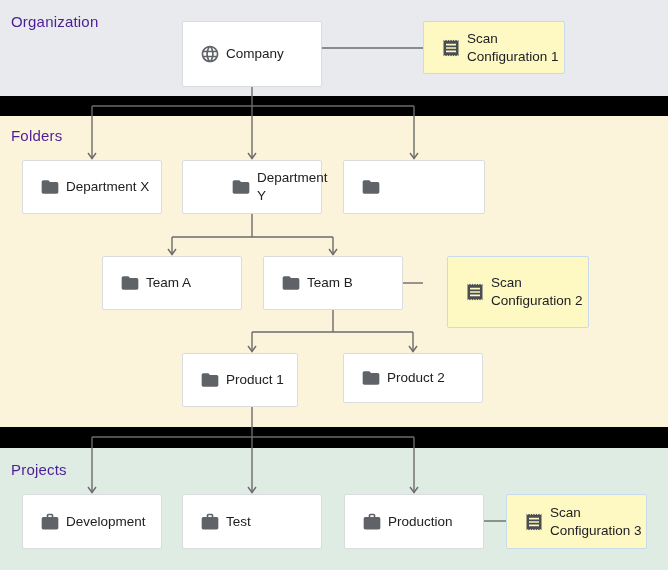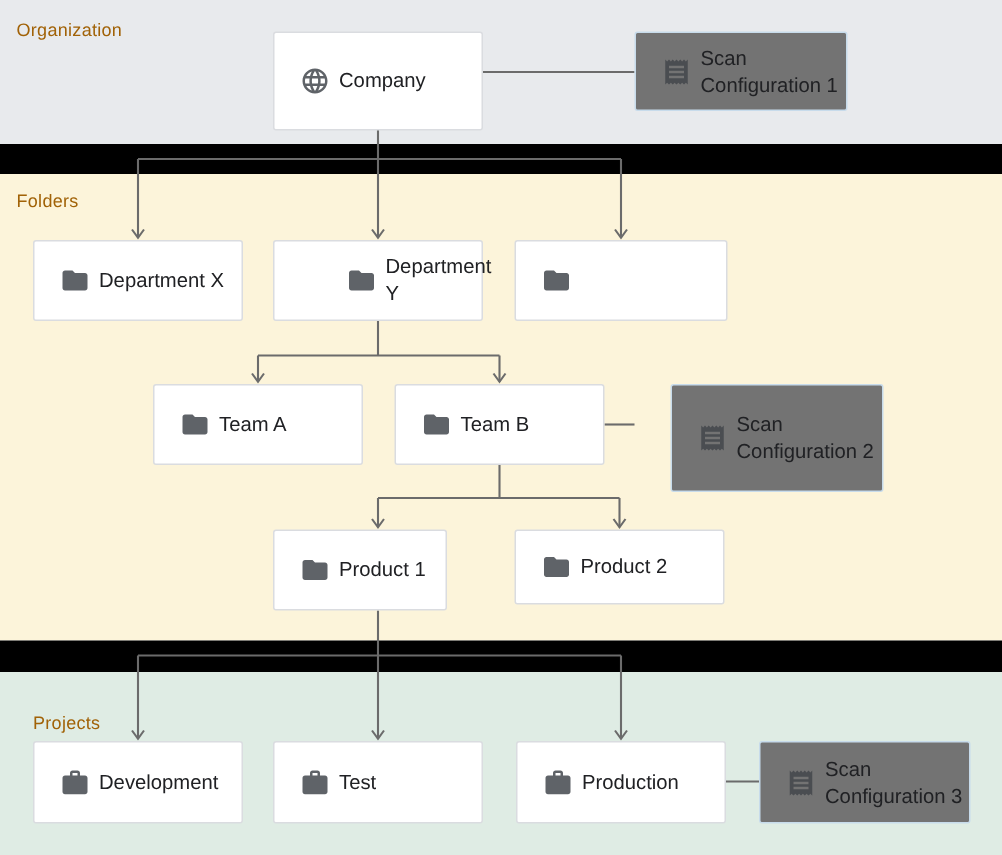--- a/index.html
+++ b/index.html
@@ -17,27 +17,27 @@
   .band { position: absolute; left: 0; width: 668px; }
   .band-org      { top: 0;     height: 96px;  background: #e8eaed; }
   .separator     { position: absolute; left: 0; width: 668px; background: #000000; }
   .sep-1         { top: 96px;  height: 20px; }
   .band-folders  { top: 116px; height: 311px; background: #fcf4da; }
   .sep-2         { top: 427px; height: 21px; }
   .band-projects { top: 448px; height: 122px; background: #dfece4; }
   .band-label {
     position: absolute;
     left: 11px;
-    font-size: 12px;
-    color: #a16207;
+    font-size: 15px;
+    color: #4c1d95;
     letter-spacing: 0.2px;
   }
   .band-org .band-label      { top: 13px; }
   .band-folders .band-label  { top: 11px; }
-  .band-projects .band-label { top: 27px; margin-left: 11px; }
+  .band-projects .band-label { top: 13px; }
 
   svg.connectors {
     position: absolute;
     left: 0; top: 0;
     width: 668px; height: 570px;
     pointer-events: none;
   }
   svg.connectors path {
     stroke: #6b6b6b;
     stroke-width: 1.4;
@@ -49,21 +49,21 @@
     box-sizing: border-box;
     background: #ffffff;
     border: 1px solid #dadce0;
     border-radius: 2px;
     display: flex;
     align-items: center;
     padding-left: 17px;
     gap: 6px;
   }
   .node.scan {
-    background: #737373;
+    background: #fef9c3;
     border-color: #c7dbeb;
   }
   .node .nicon {
     width: 20px; height: 20px;
     flex: 0 0 20px;
     display: inline-flex;
     align-items: center;
     justify-content: center;
   }
   .node .nicon svg { display: block; }

